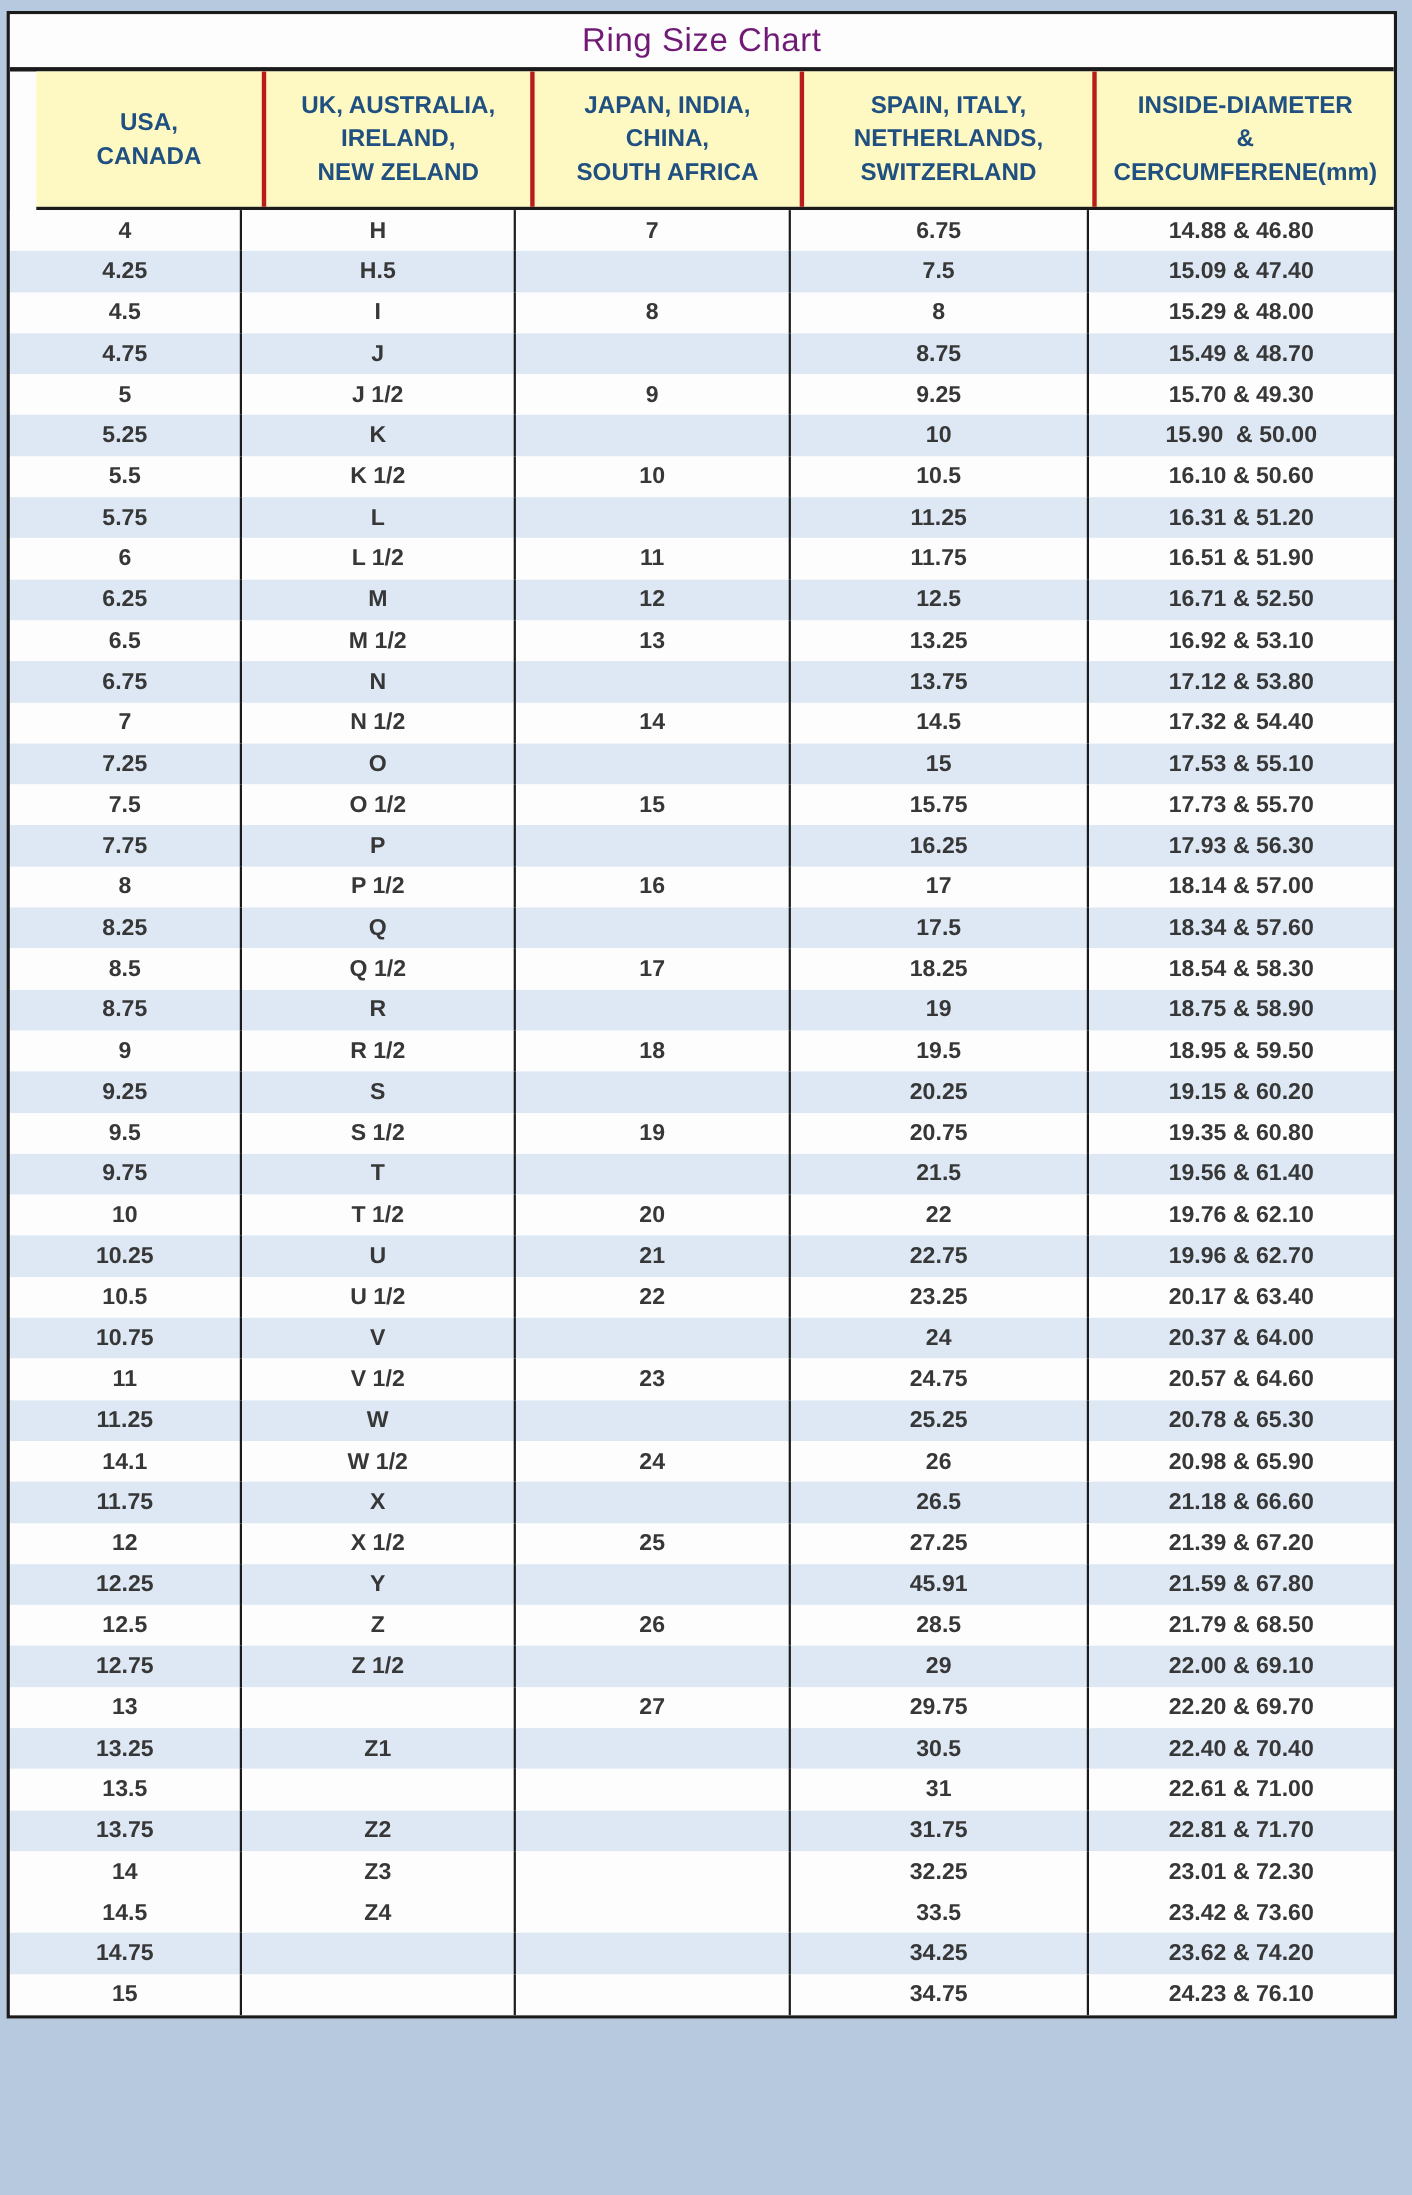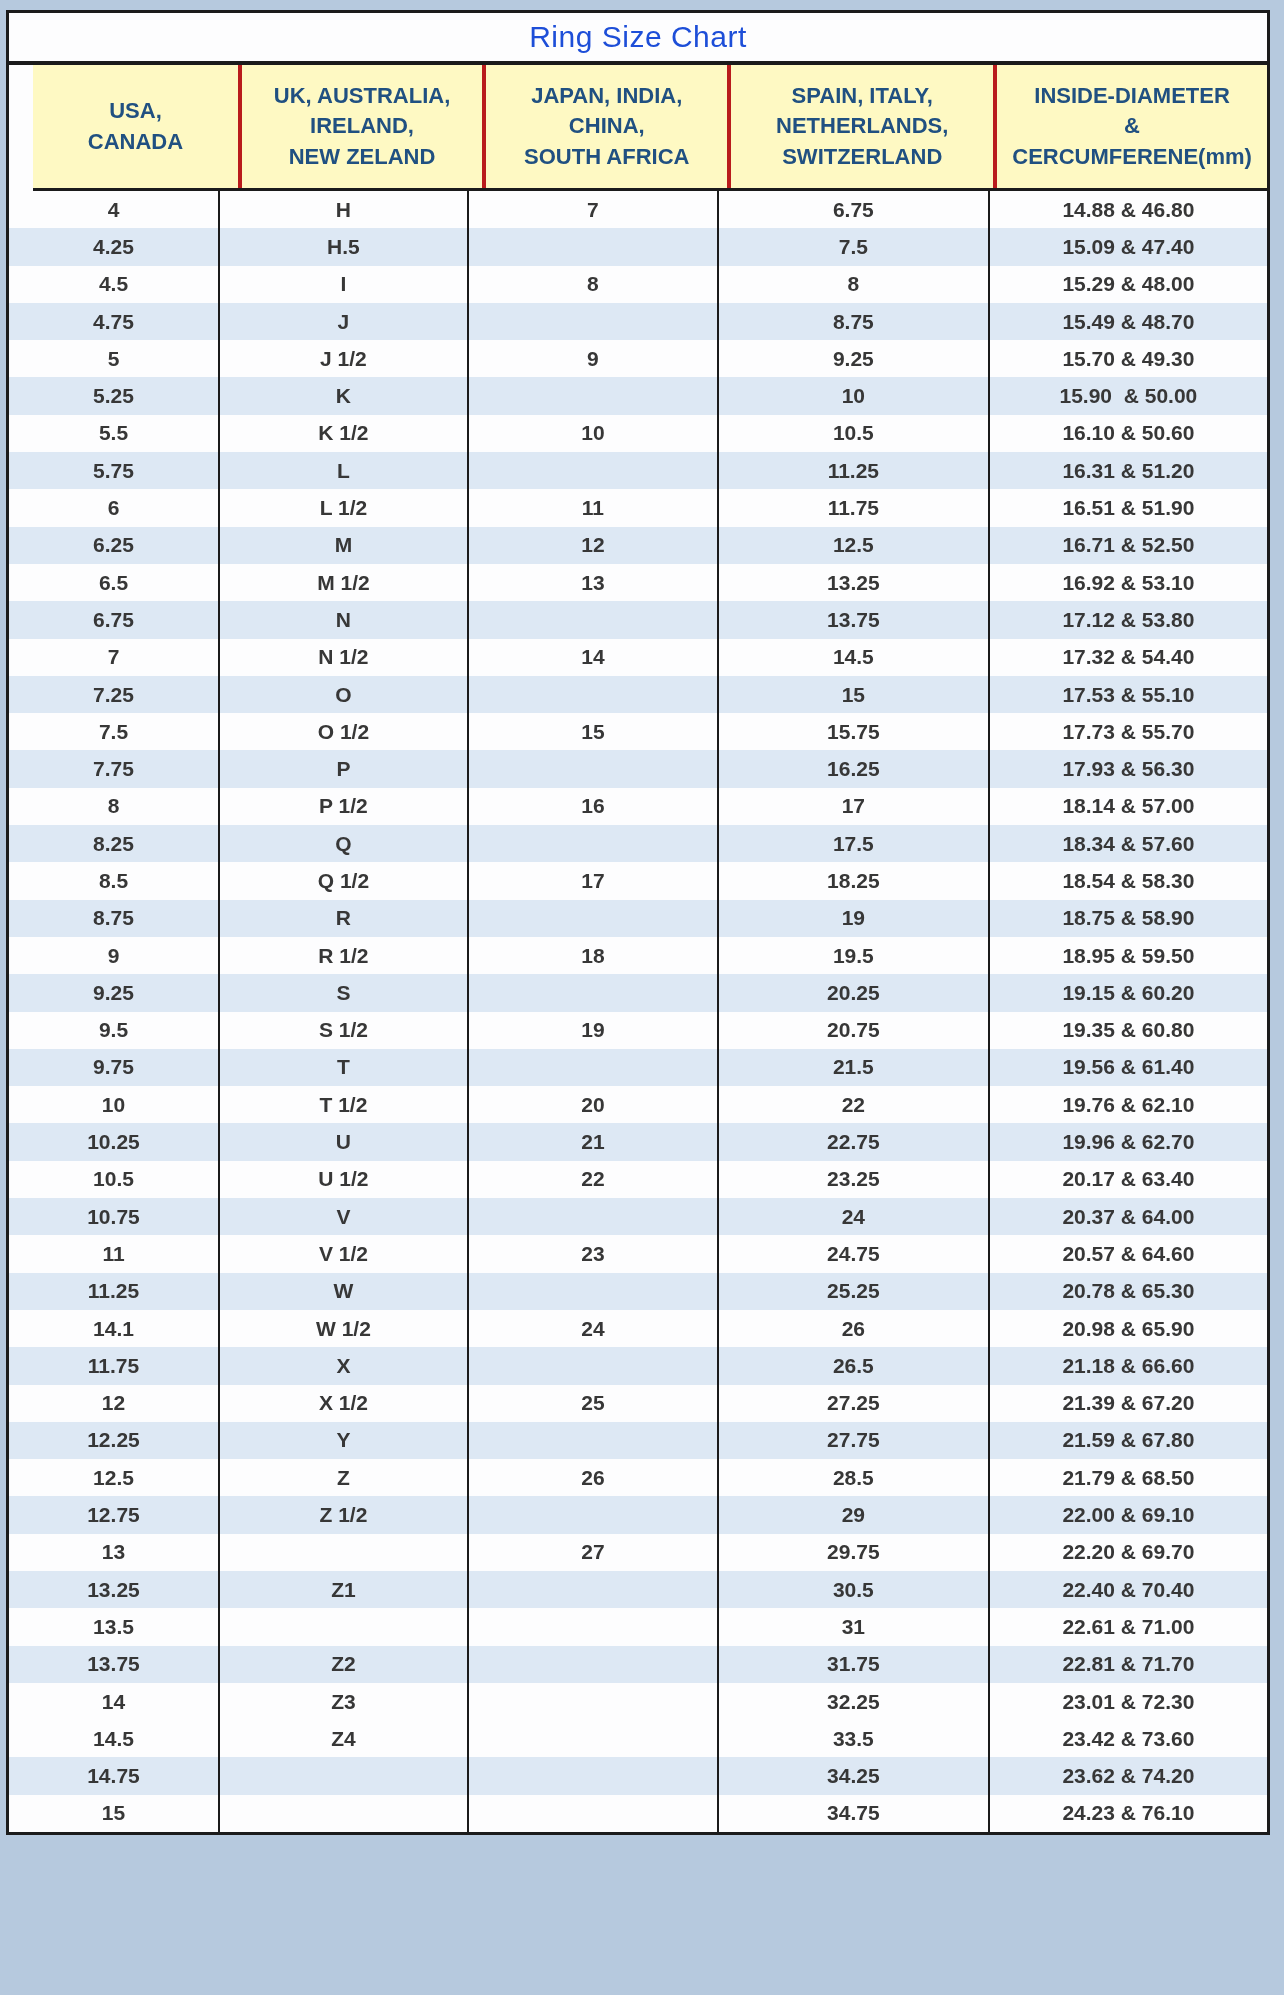--- a/index.html
+++ b/index.html
@@ -15,21 +15,21 @@
     border:3px solid #1b1b1b;
     background:#fdfdfe;
     box-sizing:border-box;
   }
   .title-row{
     height:48px;background:#fdfdfe;
     border-bottom:4px solid #1b1b1b;
     display:flex;align-items:center;justify-content:center;
   }
   .title-row span{
-    font-size:30px;font-weight:500;color:#1d4ed8;letter-spacing:0.5px;
+    font-size:30px;font-weight:500;color:#701a75;letter-spacing:0.5px;
   }
   .header-row{
     display:flex;height:123px;background:#fef9c3;
     border-bottom:3px solid #1b1b1b;
     margin-left:24px;
   }
   .hcell{
     display:flex;align-items:center;justify-content:center;text-align:center;
     color:#205081;font-size:22px;font-weight:700;line-height:1.38;
     white-space:pre-line;box-sizing:border-box;
@@ -302,21 +302,21 @@
         <div class="cell w0">12</div>
         <div class="cell w1">X 1/2</div>
         <div class="cell w2">25</div>
         <div class="cell w3">27.25</div>
         <div class="cell w4">21.39 &amp; 67.20</div>
       </div>
       <div class="trow alt">
         <div class="cell w0">12.25</div>
         <div class="cell w1">Y</div>
         <div class="cell w2"></div>
-        <div class="cell w3">27.75</div>
+        <div class="cell w3">45.91</div>
         <div class="cell w4">21.59 &amp; 67.80</div>
       </div>
       <div class="trow">
         <div class="cell w0">12.5</div>
         <div class="cell w1">Z</div>
         <div class="cell w2">26</div>
         <div class="cell w3">28.5</div>
         <div class="cell w4">21.79 &amp; 68.50</div>
       </div>
       <div class="trow alt">

